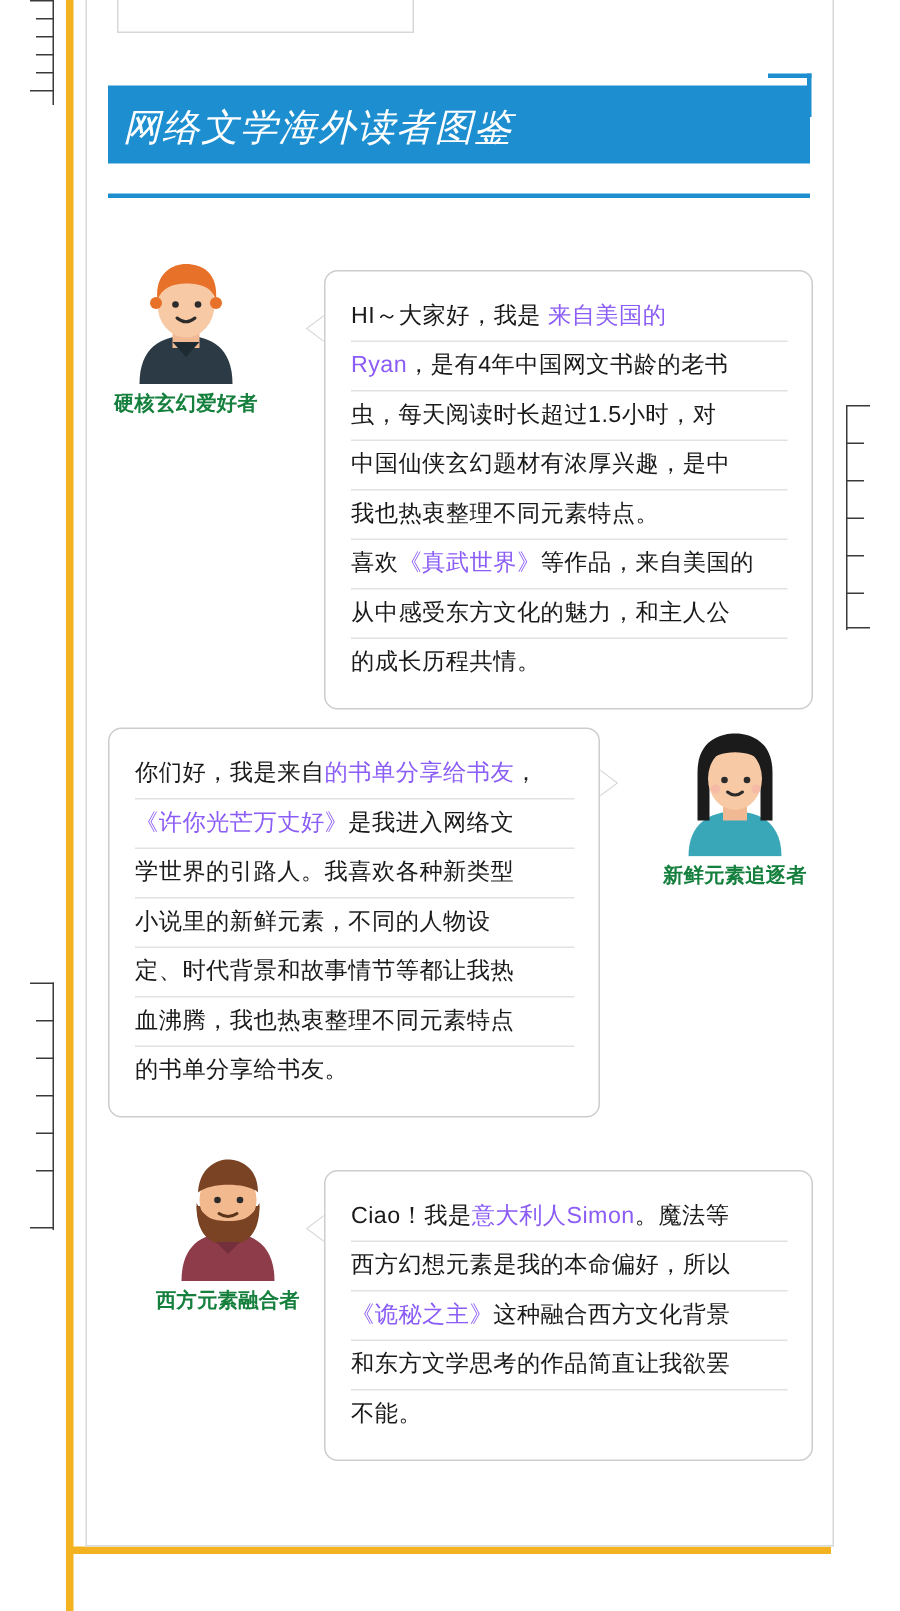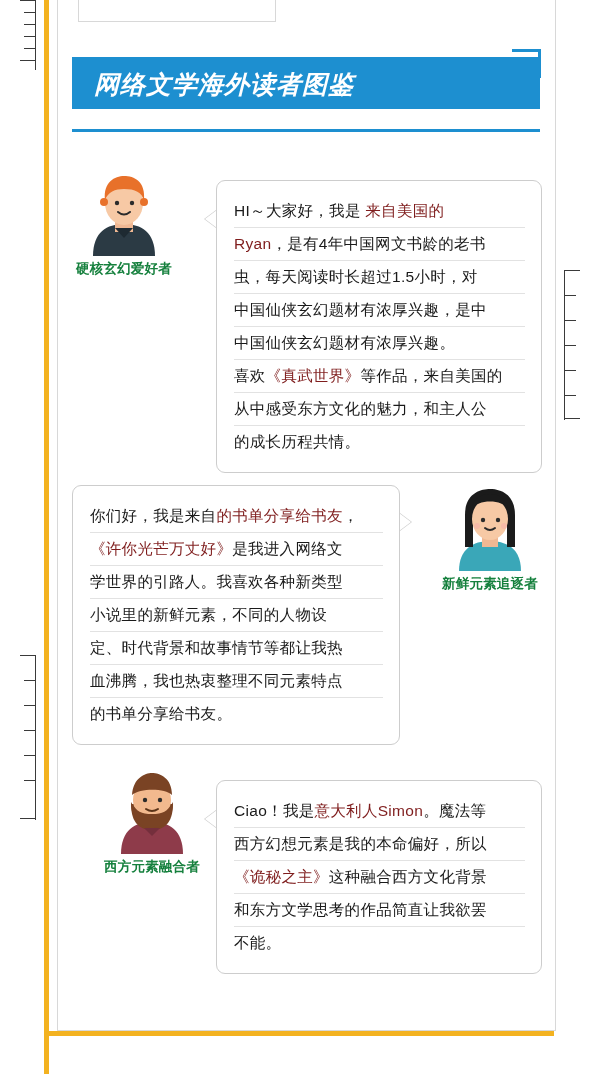--- a/index.html
+++ b/index.html
@@ -85,24 +85,24 @@
   }
   .title-bar {
     position: relative;
     width: 468px;
     height: 52px;
     background: #1d8fd0;
     box-sizing: border-box;
   }
   .title-text {
     position: absolute;
-    left: 22px;
+    left: 10px;
     top: 11px;
     font-size: 25px;
-    font-weight: bold;
+    font-weight: normal;
     font-style: italic;
     color: #ffffff;
     letter-spacing: 1px;
     white-space: nowrap;
   }
   .title-underline {
     position: absolute;
     left: 0;
     top: 72px;
     width: 468px;
@@ -157,21 +157,21 @@
   }
   .bubble .line {
     font-size: 15.5px;
     line-height: 32px;
     color: #1a1a1a;
     border-bottom: 1px solid #e2e2e2;
     white-space: nowrap;
     letter-spacing: 0.3px;
   }
   .bubble .line:last-child { border-bottom: none; }
-  .blue { color: #7f1d1d; }
+  .blue { color: #8b5cf6; }
 
   
   .tail-left, .tail-right {
     position: absolute;
     width: 0; height: 0;
   }
   .tail-left {
     border-top: 9px solid transparent;
     border-bottom: 9px solid transparent;
     border-right: 12px solid #ffffff;
@@ -248,21 +248,21 @@
         </svg>
       </div>
       <div class="avatar-label">硬核玄幻爱好者</div>
     </div>
     <div class="tail-left" style="left:133px; top:40px;"></div>
     <div class="bubble" style="left:144px; top:10px; width:326px;">
         <div class="line"><span>HI～大家好，我是 </span><span class="blue">来自美国的</span></div>
         <div class="line"><span class="blue">Ryan</span><span>，是有4年中国网文书龄的老书</span></div>
         <div class="line"><span>虫，每天阅读时长超过1.5小时，对</span></div>
         <div class="line"><span>中国仙侠玄幻题材有浓厚兴趣，是中</span></div>
-        <div class="line"><span>中国仙侠玄幻题材有浓厚兴趣。</span></div>
+        <div class="line"><span>我也热衷整理不同元素特点。</span></div>
         <div class="line"><span>喜欢</span><span class="blue">《真武世界》</span><span>等作品，来自美国的</span></div>
         <div class="line"><span>从中感受东方文化的魅力，和主人公</span></div>
         <div class="line"><span>的成长历程共情。</span></div>
       </div>
   </div>
 
   <div class="entry" style="top:485px; height:265px;">
     <div class="avatar-block" style="left:366px; top:0px;">
       <div class="avatar">
         <svg width="78" height="86" viewBox="0 0 78 86">

